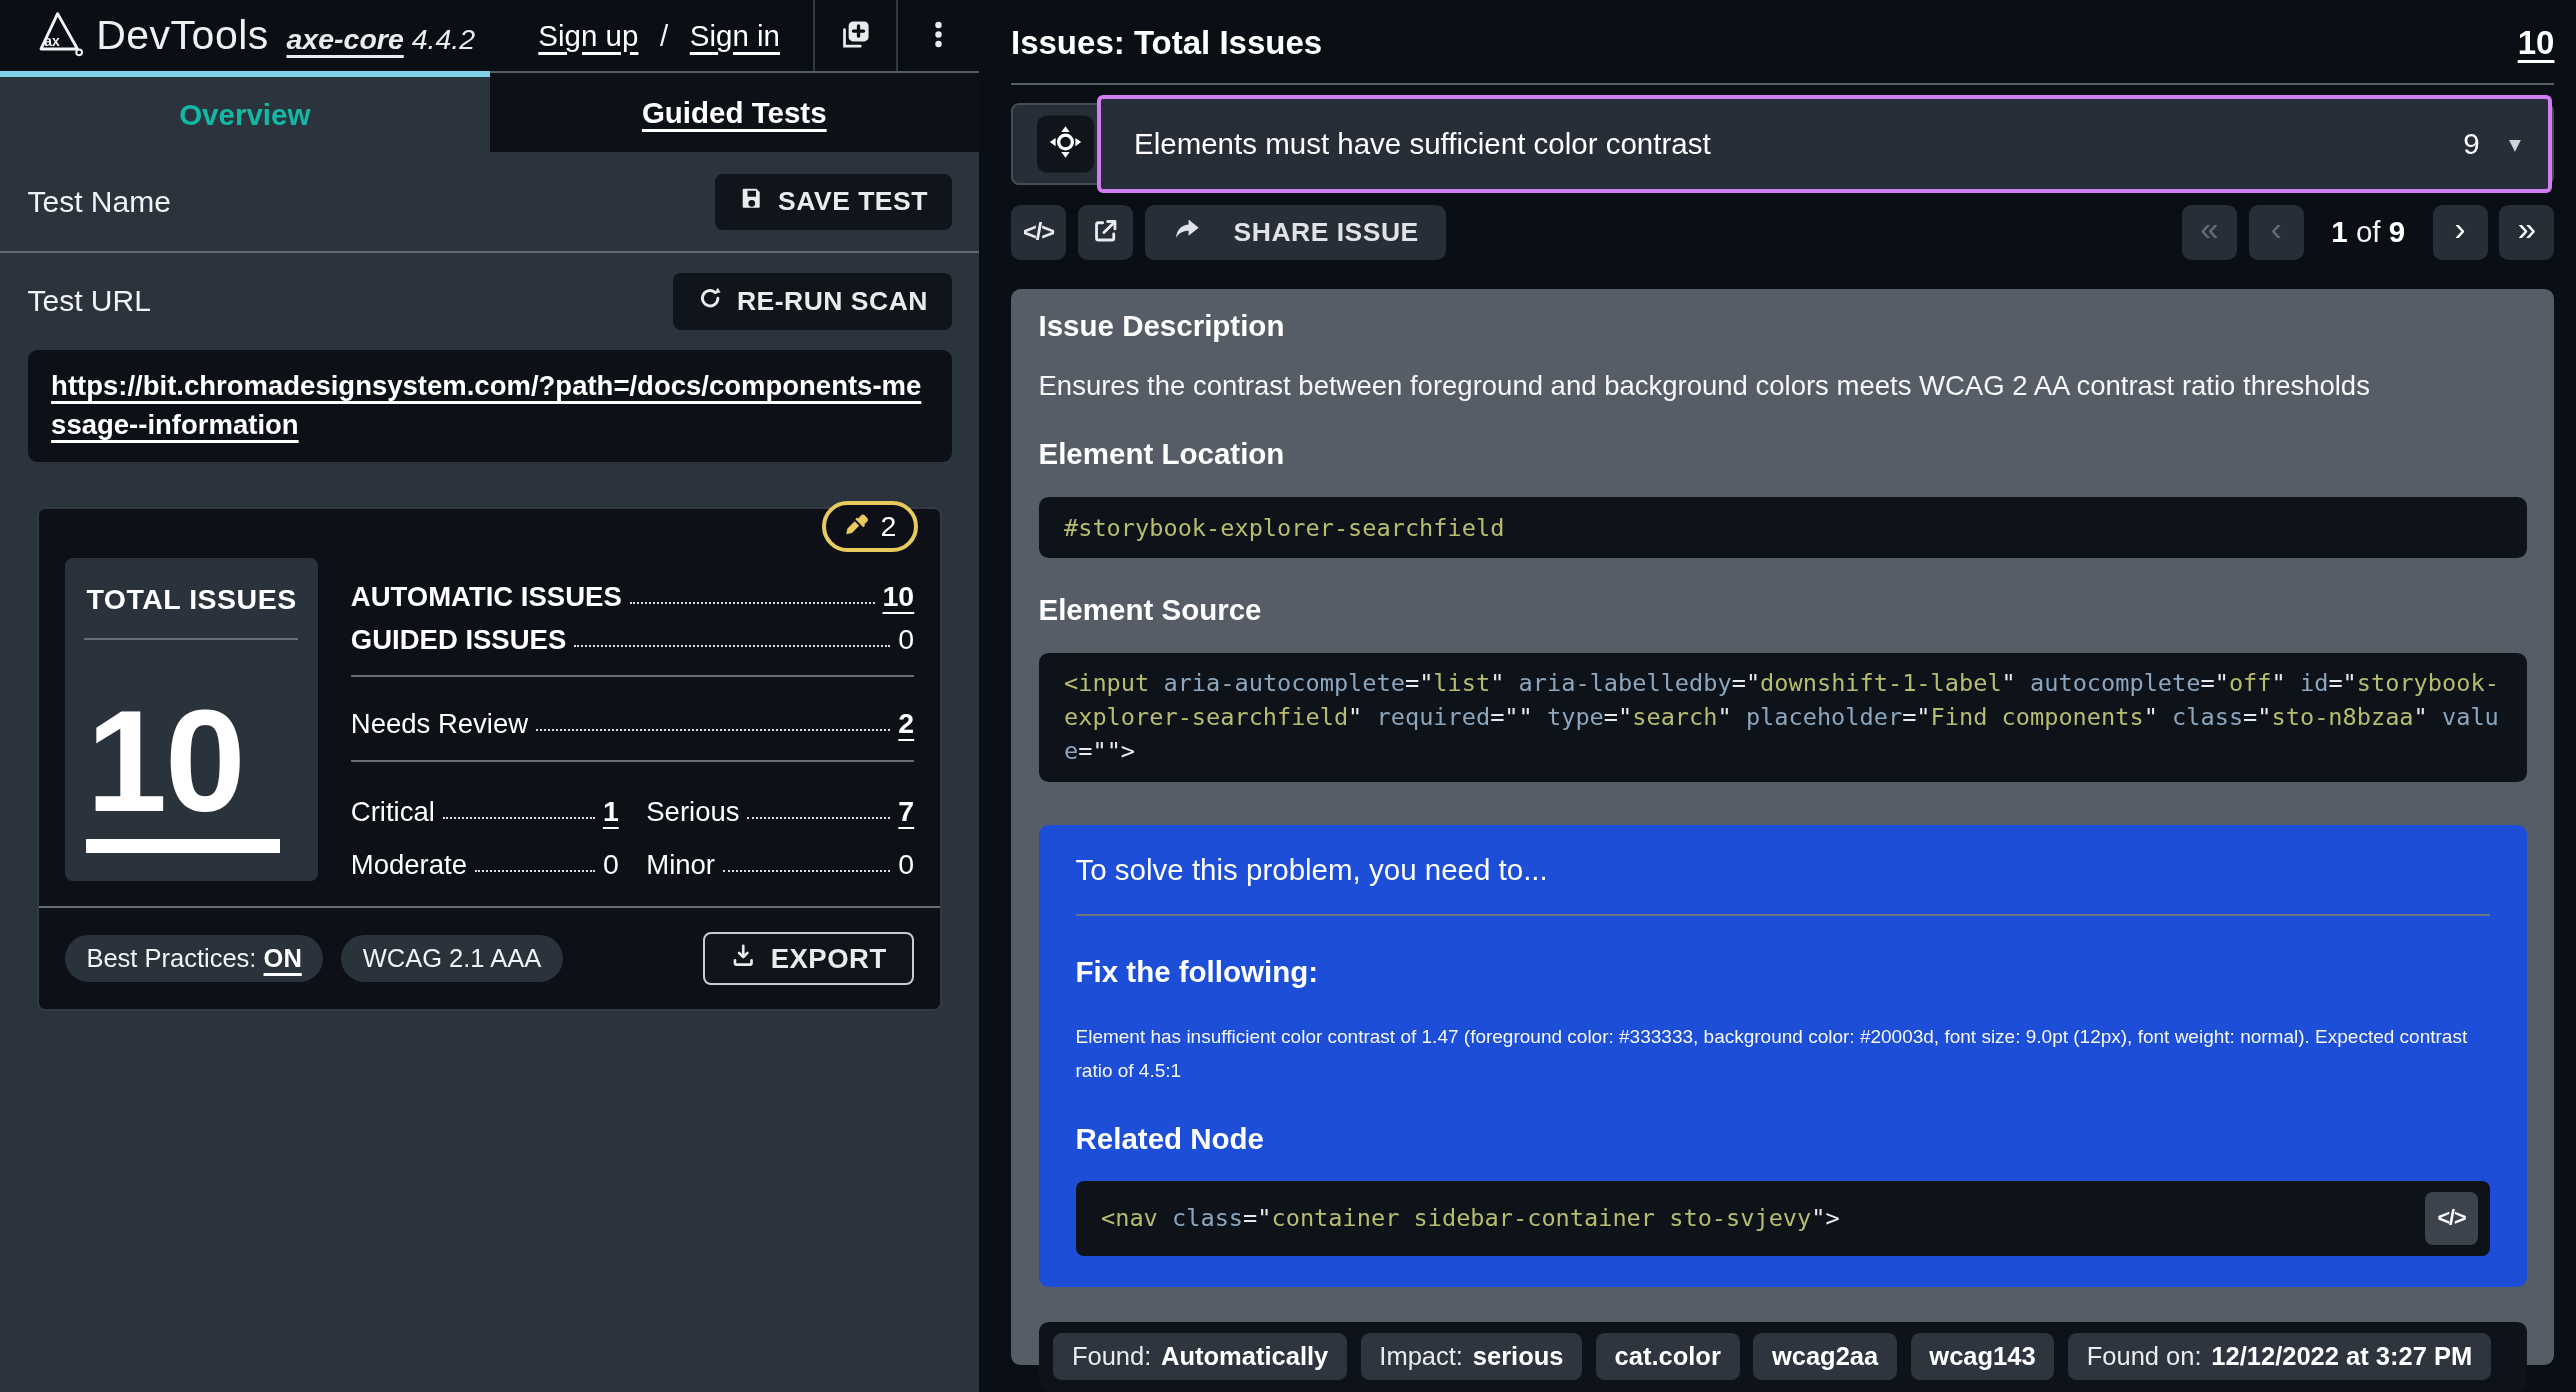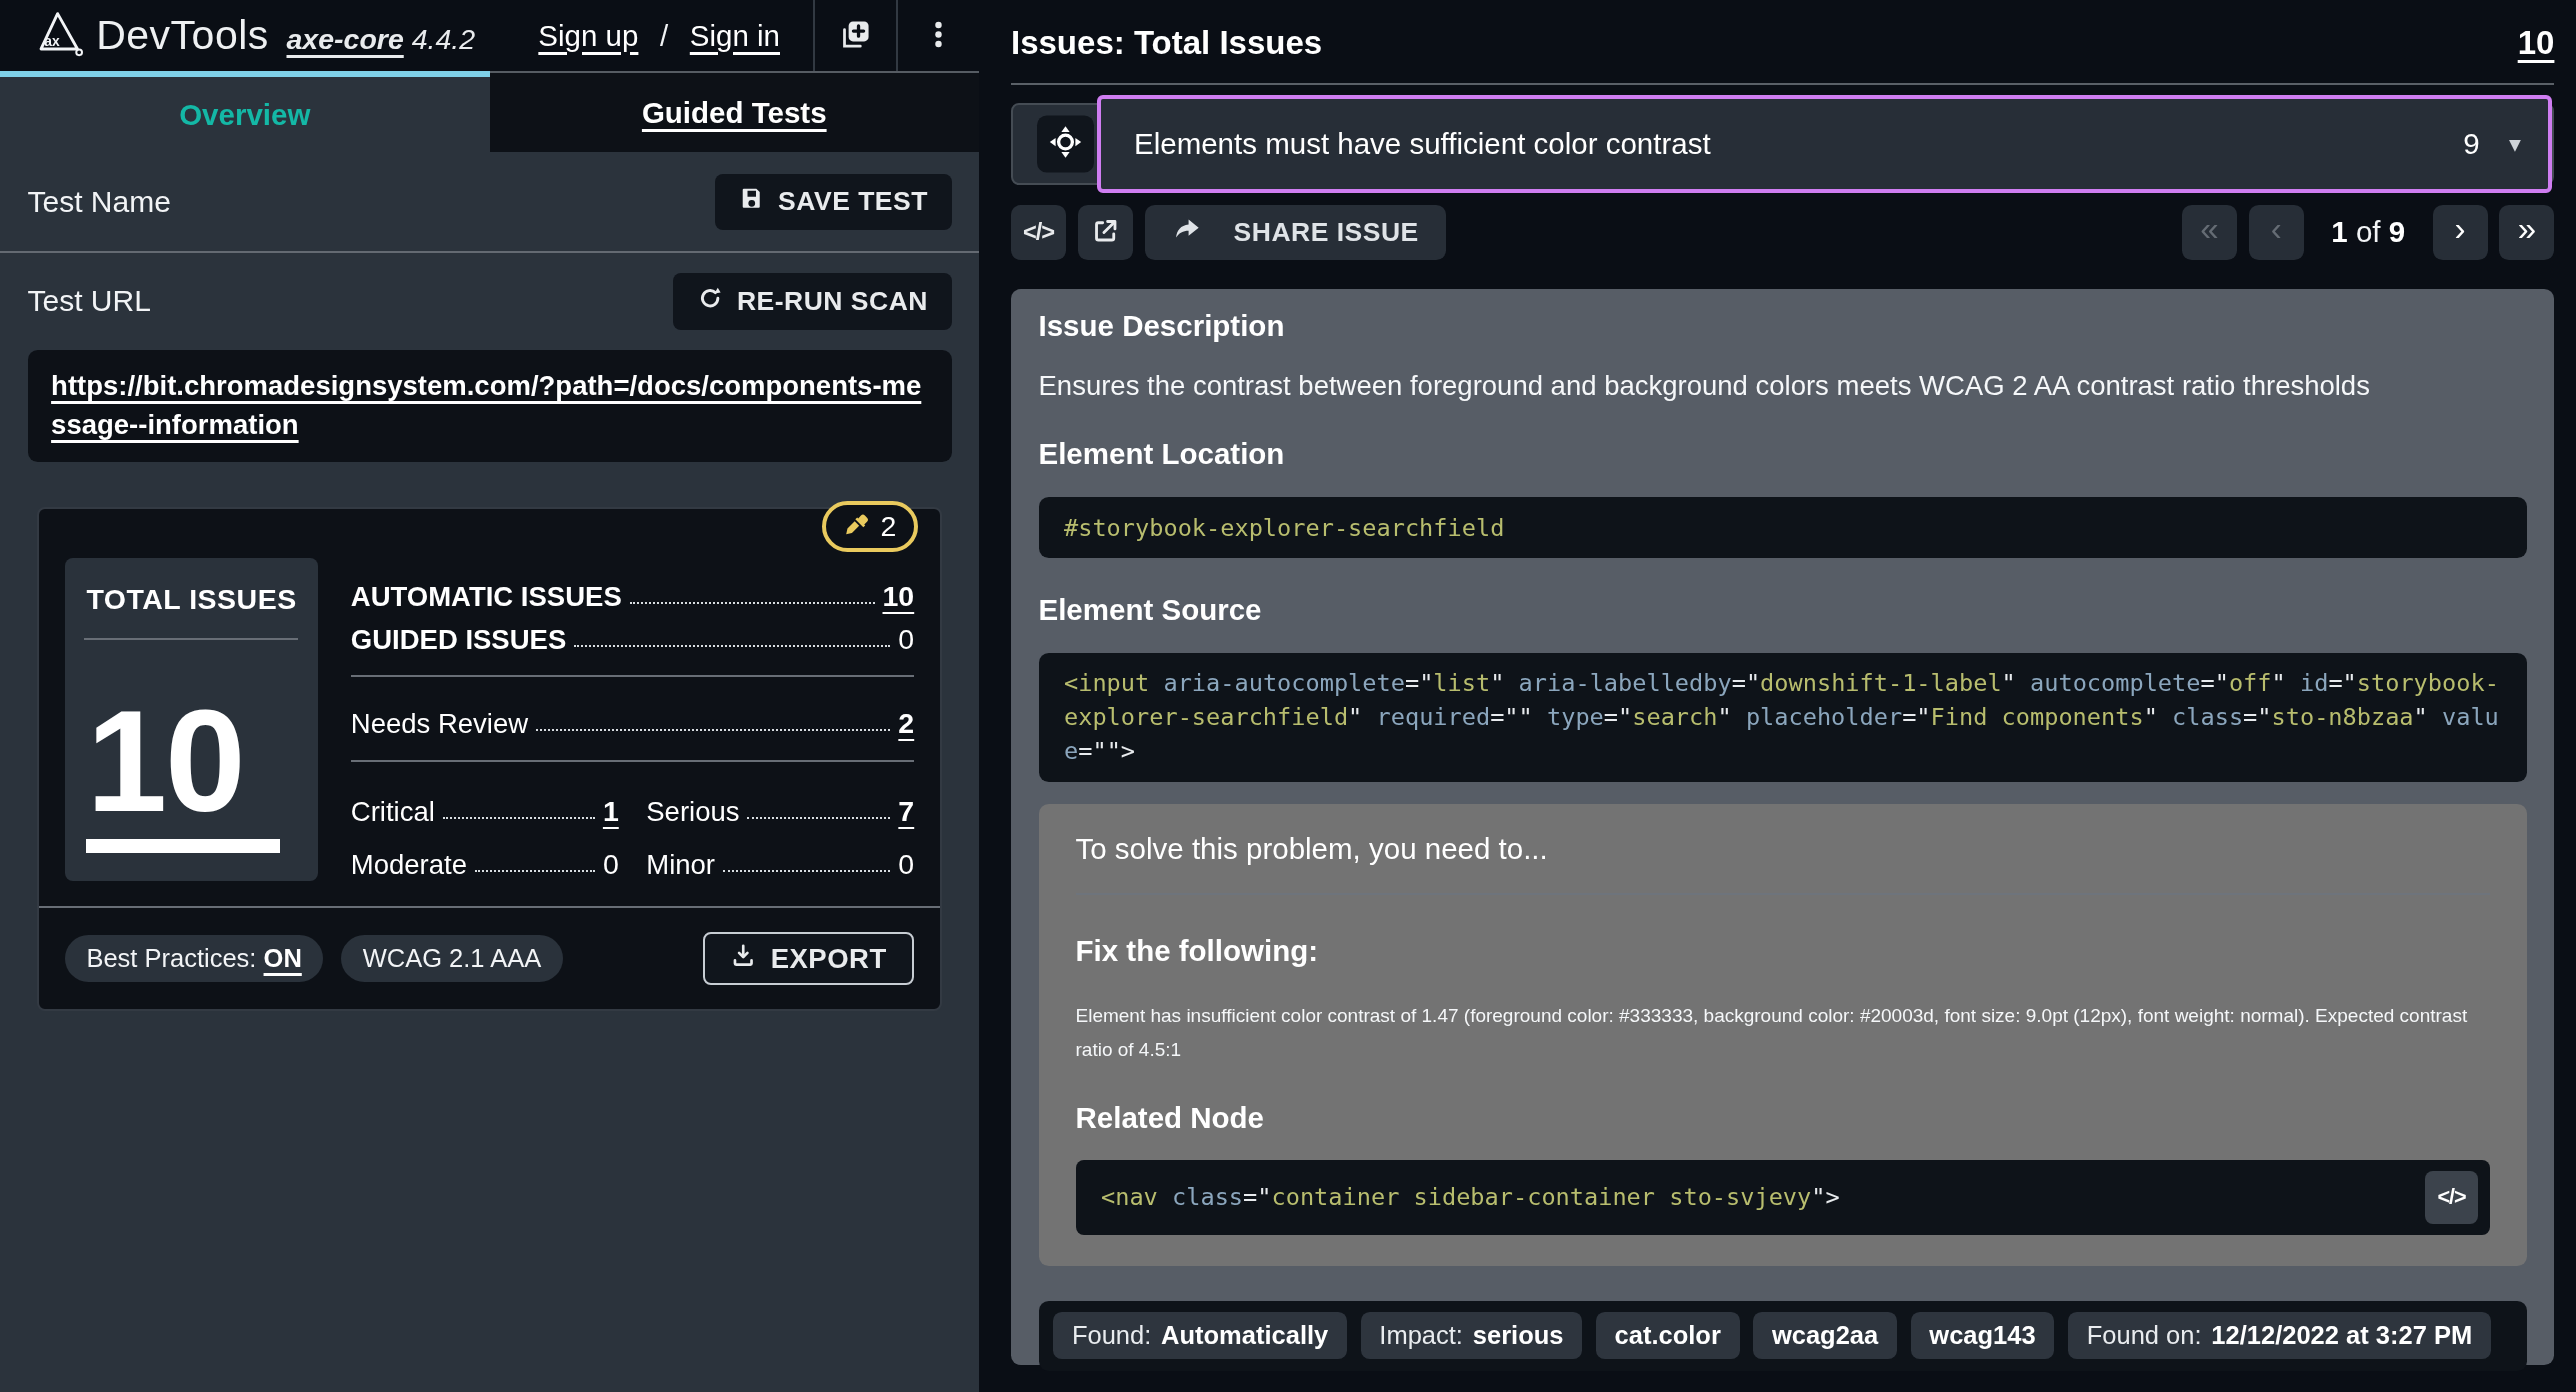--- a/index.html
+++ b/index.html
@@ -103,21 +103,21 @@
   .gray{ margin-top:29.5px; margin-bottom:27.5px; background:#575d66; border-radius:9.8px;
          padding:19.6px 27.5px 21.6px; flex:1; min-height:0; }
   .sec-h{ font-size:29.5px; font-weight:600; }
   .desc-text{ font-size:27.5px; margin-top:27.5px; color:#f5f7f9; }
   .mt36{ margin-top:35px; }
   .code-box{ background:#0e1319; border-radius:9.8px; padding:13.7px 25.5px; margin-top:25.5px;
              font-family:"DejaVu Sans Mono",monospace; font-size:23.6px; line-height:34px;
              word-break:break-all; white-space:pre-wrap; }
   .c-y{ color:#b8bd6e; } .c-b{ color:#8ba6bd; } .c-w{ color:#e8ebee; }
 
-  .solve-card{ margin-top:22px; background:#737373; border-radius:9.8px; padding:27.5px 37px 31px; }
+  .solve-card{ margin-top:43px; background:#1d4ed8; border-radius:9.8px; padding:27.5px 37px 31px; }
   .solve-intro{ font-size:29.5px; }
   .solve-divider{ height:2px; background:#6e747c; margin-top:27.5px; }
   .fix-h{ font-size:29.5px; font-weight:bold; margin-top:39px; }
   .fix-text{ font-size:19px; line-height:1.8; margin-top:31px; color:#f5f7f9; }
   .related-h{ font-size:29.5px; font-weight:600; margin-top:33px; }
   .related-box{ margin-top:25.5px; background:#0e1319; border-radius:7.9px; padding:10.8px 11.8px 10.8px 25.5px;
                 display:flex; align-items:center; }
   .related-code{ flex:1; font-family:"DejaVu Sans Mono",monospace; font-size:23.6px; }
   .mini-code-btn{ width:53px; height:53px; background:#3c434c; border:none; border-radius:7.9px; color:#fff;
                   font-size:21.6px; font-weight:bold; letter-spacing:-1px; cursor:pointer;}

